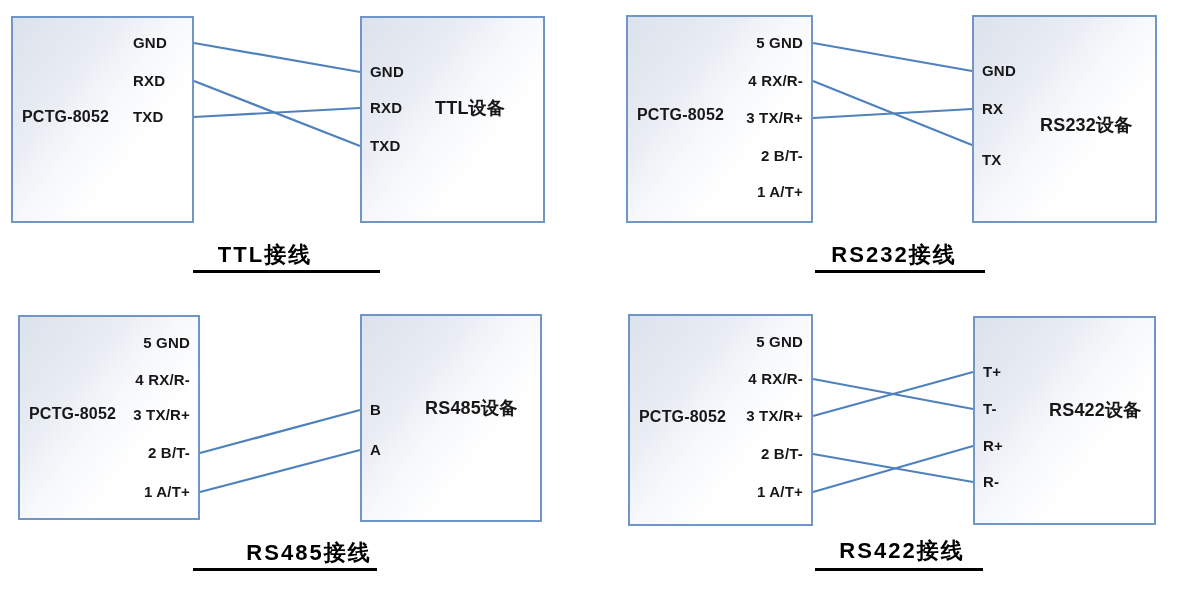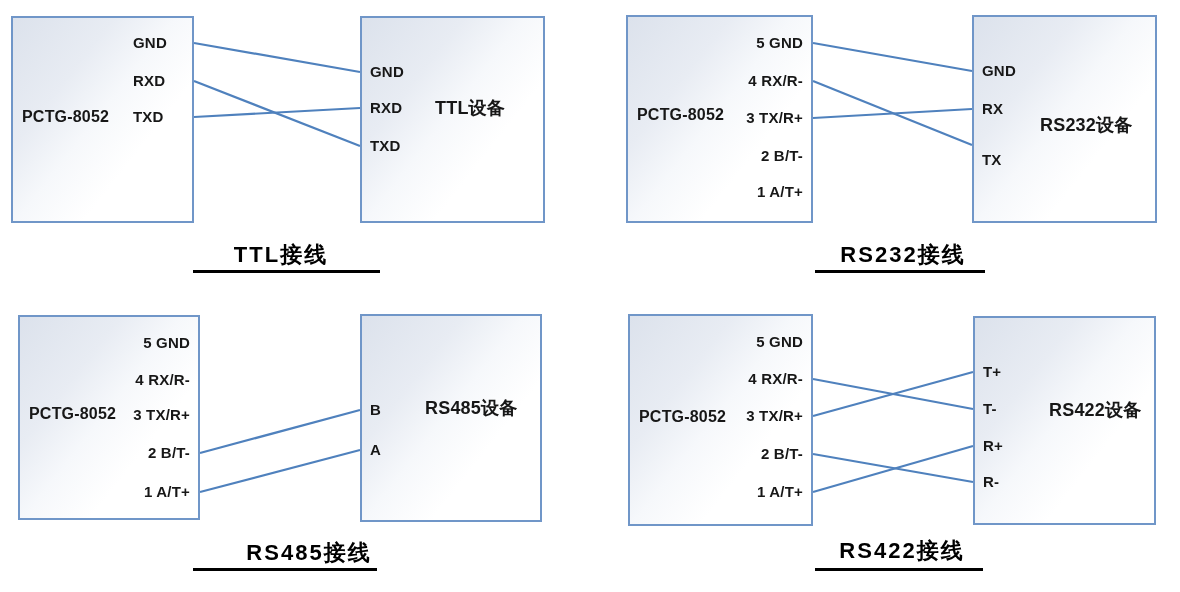--- a/index.html
+++ b/index.html
@@ -45,21 +45,21 @@
         <span class="pin" style="top: 15px; left: 120px;">GND</span>
         <span class="pin" style="top: 53px; left: 120px;">RXD</span>
         <span class="pin" style="top: 89px; left: 120px;">TXD</span>
       </div>
       <div class="box" style="left: 360px; top: 16px; width: 185px; height: 207px;">
         <span class="pin" style="top: 44px; left: 8px;">GND</span>
         <span class="pin" style="top: 80px; left: 8px;">RXD</span>
         <span class="pin" style="top: 118px; left: 8px;">TXD</span>
         <span class="devname right" style="left: 73px; top: 90px;">TTL设备</span>
       </div>
-      <div class="title" style="left: 281px; top: 244px;">TTL接线</div>
+      <div class="title" style="left: 265px; top: 244px;">TTL接线</div>
       <div class="underline" style="left: 193px; top: 270px; width: 187px;"></div>
     </section>
     <section class="panel" style="left: 590px; top: 0px;">
       <svg class="wires" viewBox="0 0 590 296">
         <line x1="223" y1="43" x2="382" y2="71"></line>
         <line x1="223" y1="81" x2="382" y2="145"></line>
         <line x1="223" y1="118" x2="382" y2="109"></line>
       </svg>
       <div class="box" style="left: 36px; top: 15px; width: 187px; height: 208px;">
         <span class="devname" style="left: 9px; top: 98px;">PCTG-8052</span>
@@ -68,21 +68,21 @@
         <span class="pin" style="top: 91px; right: 8px;">3 TX/R+</span>
         <span class="pin" style="top: 129px; right: 8px;">2 B/T-</span>
         <span class="pin" style="top: 165px; right: 8px;">1 A/T+</span>
       </div>
       <div class="box" style="left: 382px; top: 15px; width: 185px; height: 208px;">
         <span class="pin" style="top: 44px; left: 8px;">GND</span>
         <span class="pin" style="top: 82px; left: 8px;">RX</span>
         <span class="pin" style="top: 133px; left: 8px;">TX</span>
         <span class="devname right" style="left: 66px; top: 108px;">RS232设备</span>
       </div>
-      <div class="title" style="left: 313px; top: 244px;">RS232接线</div>
+      <div class="title" style="left: 304px; top: 244px;">RS232接线</div>
       <div class="underline" style="left: 225px; top: 270px; width: 170px;"></div>
     </section>
     <section class="panel" style="left: 0px; top: 296px;">
       <svg class="wires" viewBox="0 0 590 296">
         <line x1="200" y1="157" x2="360" y2="114"></line>
         <line x1="200" y1="196" x2="360" y2="154"></line>
       </svg>
       <div class="box" style="left: 18px; top: 19px; width: 182px; height: 205px;">
         <span class="devname" style="left: 9px; top: 97px;">PCTG-8052</span>
         <span class="pin" style="top: 16px; right: 8px;">5 GND</span>

